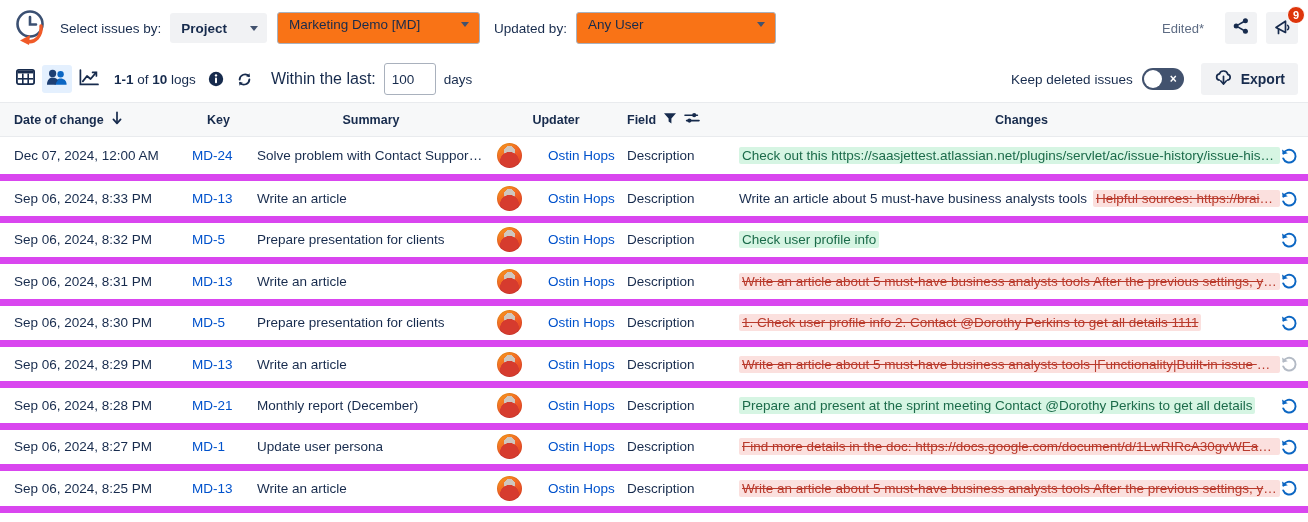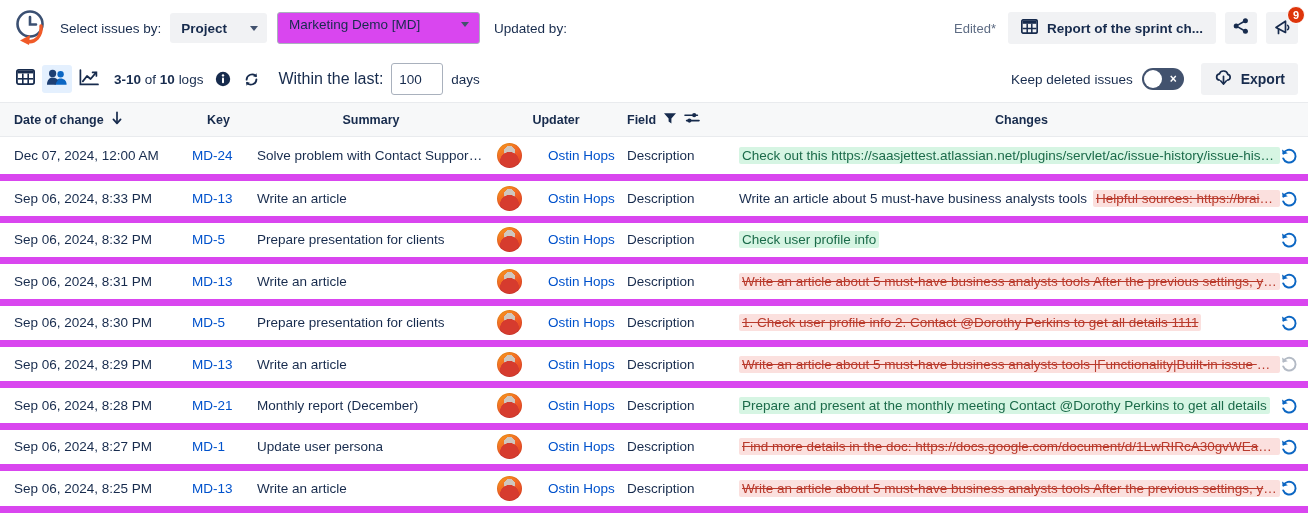--- a/index.html
+++ b/index.html
@@ -27,21 +27,21 @@
 
   .soft-select {
     display: flex; align-items: center; gap: 23px;
     background: #f1f2f4; border-radius: 3px;
     height: 30px; padding: 0 9px 0 11px;
     font-size: 13.5px; font-weight: bold; color: #172b4d;
     cursor: pointer; white-space: nowrap;
   }
   .box-select {
     display: flex; align-items: center; justify-content: space-between;
-    background: #d946ef; border: 1px solid #a9b1bd; border-radius: 3px;
+    background: #f97316; border: 1px solid #a9b1bd; border-radius: 3px;
     height: 32px; font-size: 13.5px; color: #172b4d;
     padding: 0 10px 8px 11px; cursor: pointer; white-space: nowrap;
   }
   .w-project { width: 203px; }
   .w-user { width: 200px; }
   .caret { display:inline-block; width:0;height:0;border-left:4.5px solid transparent;border-right:4.5px solid transparent;border-top:5px solid #42526e; }
 
   .spacer { flex: 1 1 auto; }
 
   .edited { font-size: 13px; color: #5e6c84; margin-right: 12px; white-space: nowrap; }
@@ -181,37 +181,29 @@
       <span class="caret"></span>
     </div>
 
     <div class="box-select w-project" style="margin-left:10px;">
       <span>Marketing Demo [MD]</span>
       <span class="caret"></span>
     </div>
 
     <span class="lbl label-updated">Updated by:</span>
 
+    <div class="box-select w-user">
+      <span>Any User</span>
+      <span class="caret"></span>
+    </div>
 
     <div class="spacer"></div>
 
     <span class="edited">Edited*</span>
 
-    <div class="chip-btn">
-      <span>
-        <svg width="17" height="15" viewBox="0 0 17 15">
-          <rect x="0.8" y="0.8" width="15.4" height="13.4" rx="1.6" fill="none" stroke="#172b4d" stroke-width="1.7"></rect>
-          <rect x="1.6" y="1.6" width="13.8" height="3.2" fill="#172b4d"></rect>
-          <line x1="6.2" y1="4.8" x2="6.2" y2="14.2" stroke="#172b4d" stroke-width="1.5"></line>
-          <line x1="10.8" y1="4.8" x2="10.8" y2="14.2" stroke="#172b4d" stroke-width="1.5"></line>
-          <line x1="1.6" y1="9.5" x2="15.4" y2="9.5" stroke="#172b4d" stroke-width="1.5"></line>
-        </svg>
-      </span>
-      <span>Report of the sprint ch...</span>
-    </div>
 
     <div class="icon-btn">
       <span>
         <svg width="18" height="18" viewBox="0 0 18 18">
           <circle cx="13.4" cy="3.8" r="2.5" fill="#172b4d"></circle>
           <circle cx="4.2" cy="9" r="2.5" fill="#172b4d"></circle>
           <circle cx="13.4" cy="14.2" r="2.5" fill="#172b4d"></circle>
           <line x1="6.2" y1="7.9" x2="11.6" y2="4.8" stroke="#172b4d" stroke-width="1.6"></line>
           <line x1="6.2" y1="10.1" x2="11.6" y2="13.2" stroke="#172b4d" stroke-width="1.6"></line>
         </svg>
@@ -258,21 +250,21 @@
         <span>
           <svg width="20" height="17" viewBox="0 0 20 17">
             <path d="M1.4 1 L1.4 15.4 L19 15.4" fill="none" stroke="#172b4d" stroke-width="1.7" stroke-linecap="round"></path>
             <path d="M3.8 12.4 L8 7 L11.6 10 L17 3.6" fill="none" stroke="#172b4d" stroke-width="1.8" stroke-linecap="round" stroke-linejoin="round"></path>
             <path d="M13.6 3.4 L17.4 3.4 L17.4 7" fill="none" stroke="#172b4d" stroke-width="1.7" stroke-linecap="round"></path>
           </svg>
         </span>
       </div>
     </div>
 
-    <span class="counts"><b>3-10</b> <span>of</span> <b>10</b> <span>logs</span></span>
+    <span class="counts"><b>1-1</b> <span>of</span> <b>10</b> <span>logs</span></span>
 
     <span class="tool-ico">
       <svg width="16" height="16" viewBox="0 0 16 16">
         <circle cx="8" cy="8" r="7.2" fill="#172b4d"></circle>
         <rect x="7" y="6.6" width="2" height="5.6" rx="0.9" fill="#fff"></rect>
         <circle cx="8" cy="4.4" r="1.2" fill="#fff"></circle>
       </svg>
     </span>
 
     <span class="tool-ico">
@@ -516,21 +508,21 @@
           </td>
     <td class="c-upd">
       <span class="updcell">
         <span class="avatar"></span>
         <span class="upd-name">Ostin Hops</span>
       </span>
     </td>
     <td class="c-field">Description</td>
     <td class="c-chg">
       <span class="chgwrap">
-        <span class="chg add">Prepare and present at the monthly meeting Contact @Dorothy Perkins to get all details</span>
+        <span class="chg add">Prepare and present at the sprint meeting Contact @Dorothy Perkins to get all details</span>
         <span class="revert">
                 <svg width="18" height="18" viewBox="0 0 18 18">
   <path d="M3.4 6.4 A6.4 6.4 0 1 1 3.2 11.4" fill="none" stroke="#0b66c3" stroke-width="1.9" stroke-linecap="round"></path>
   <path d="M2 2.4 L2.8 7.6 L7.8 6.2 Z" fill="#0b66c3"></path>
 </svg>
               </span>
       </span>
     </td>
         </tr>
         <tr>

